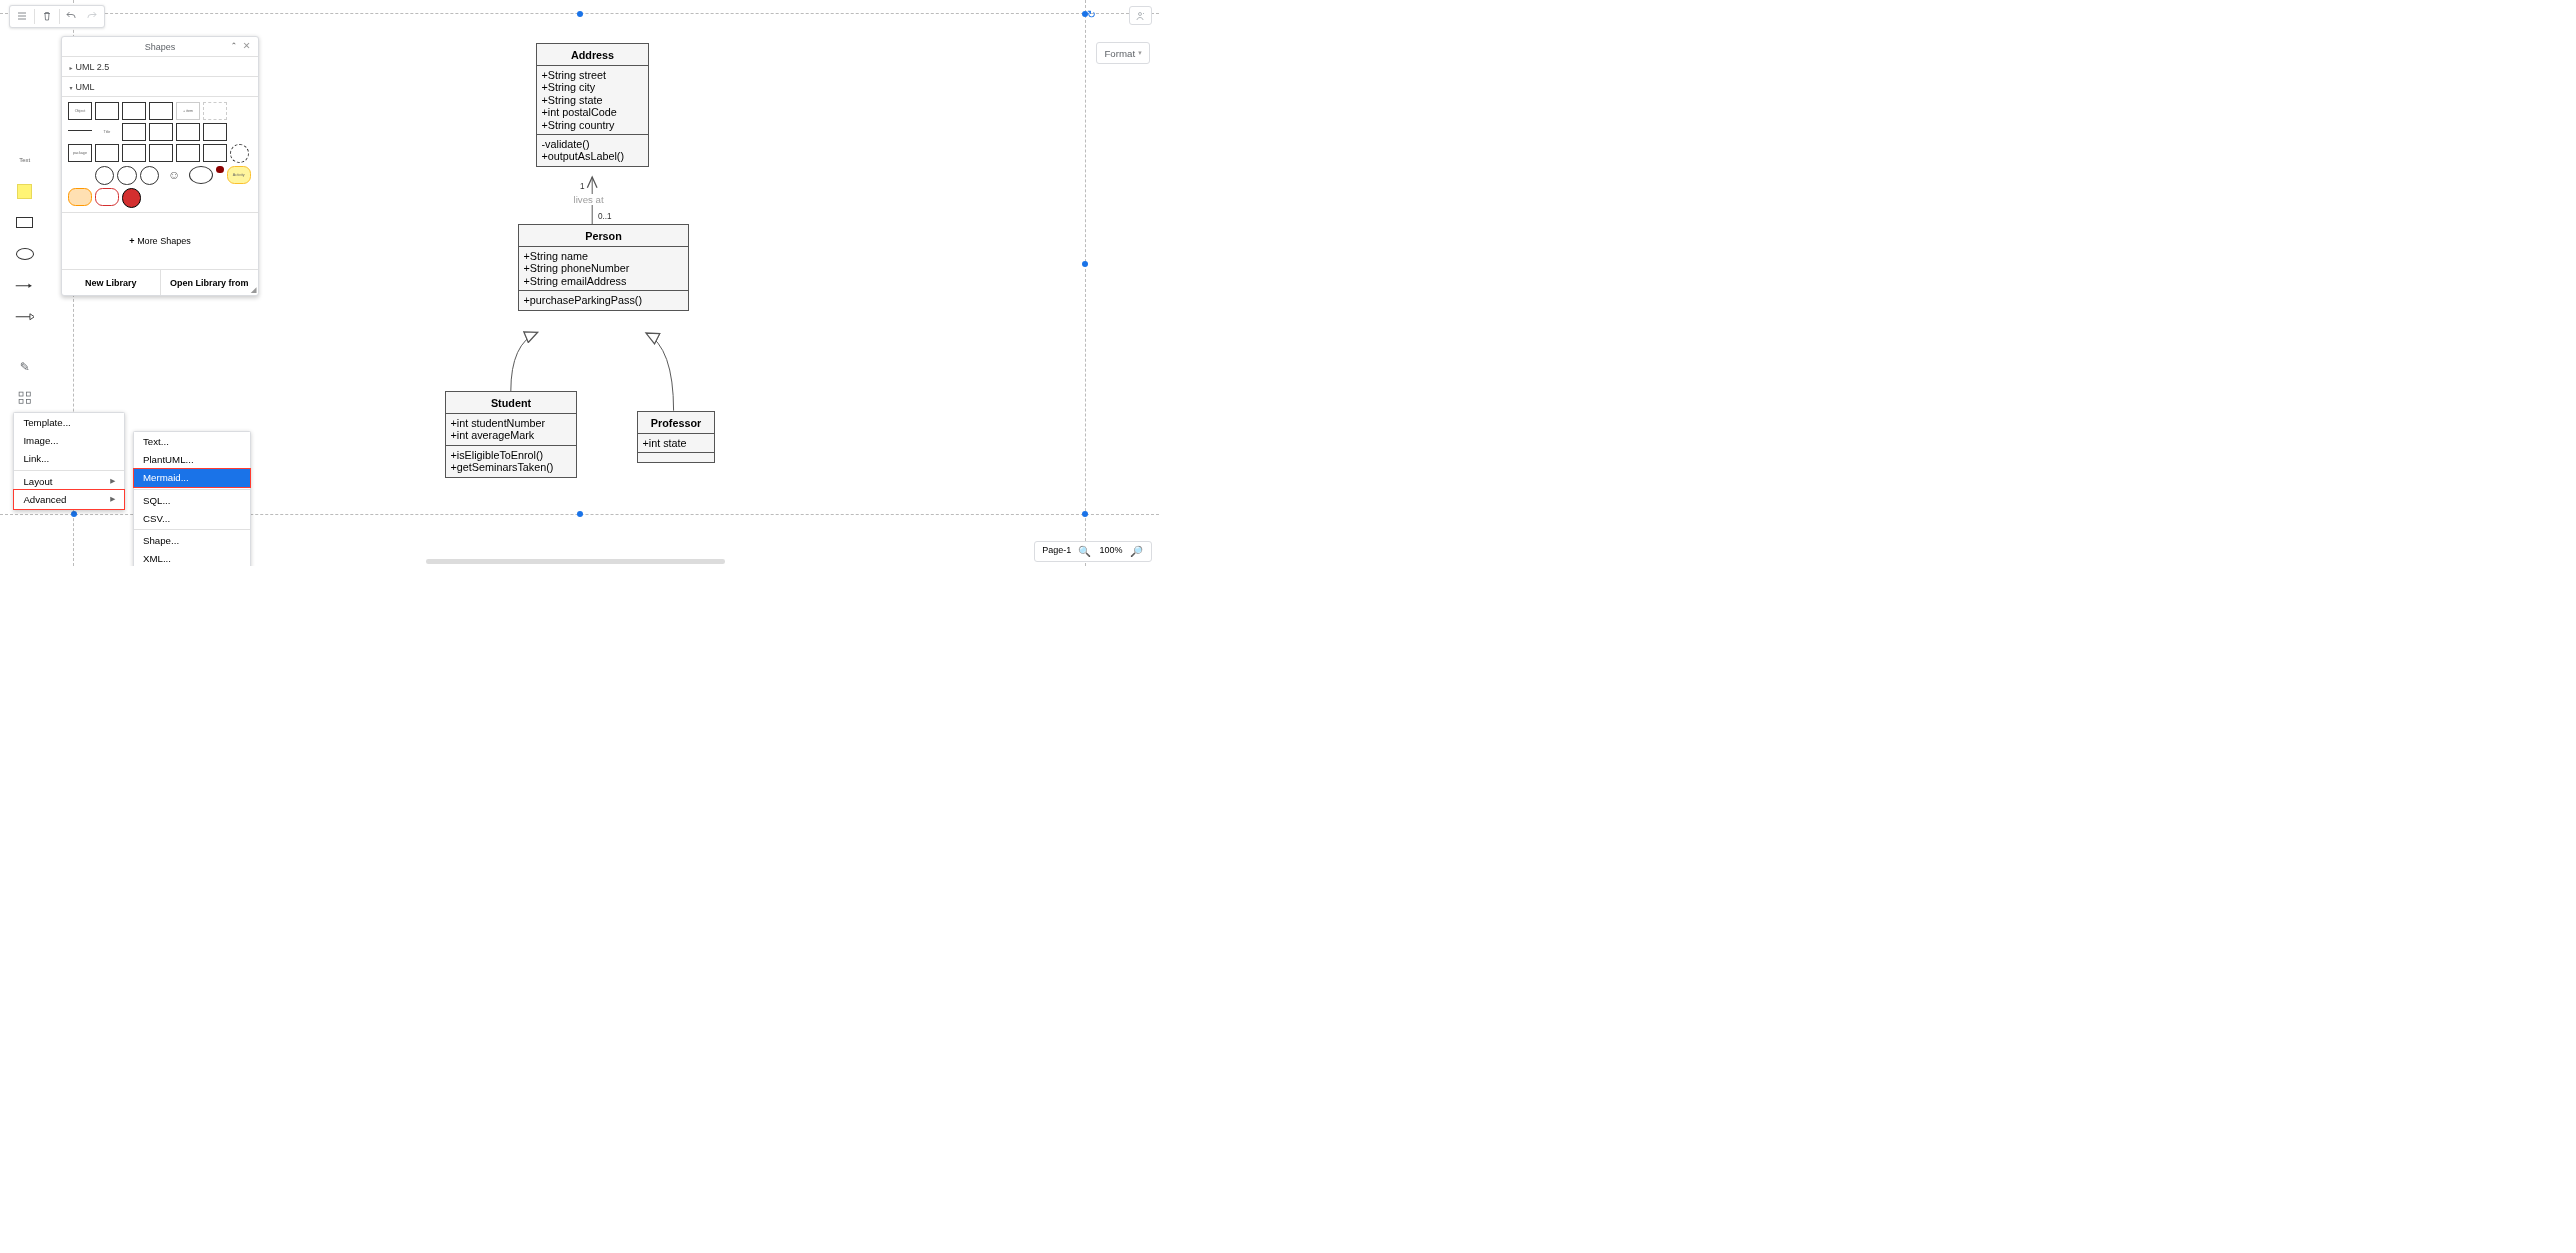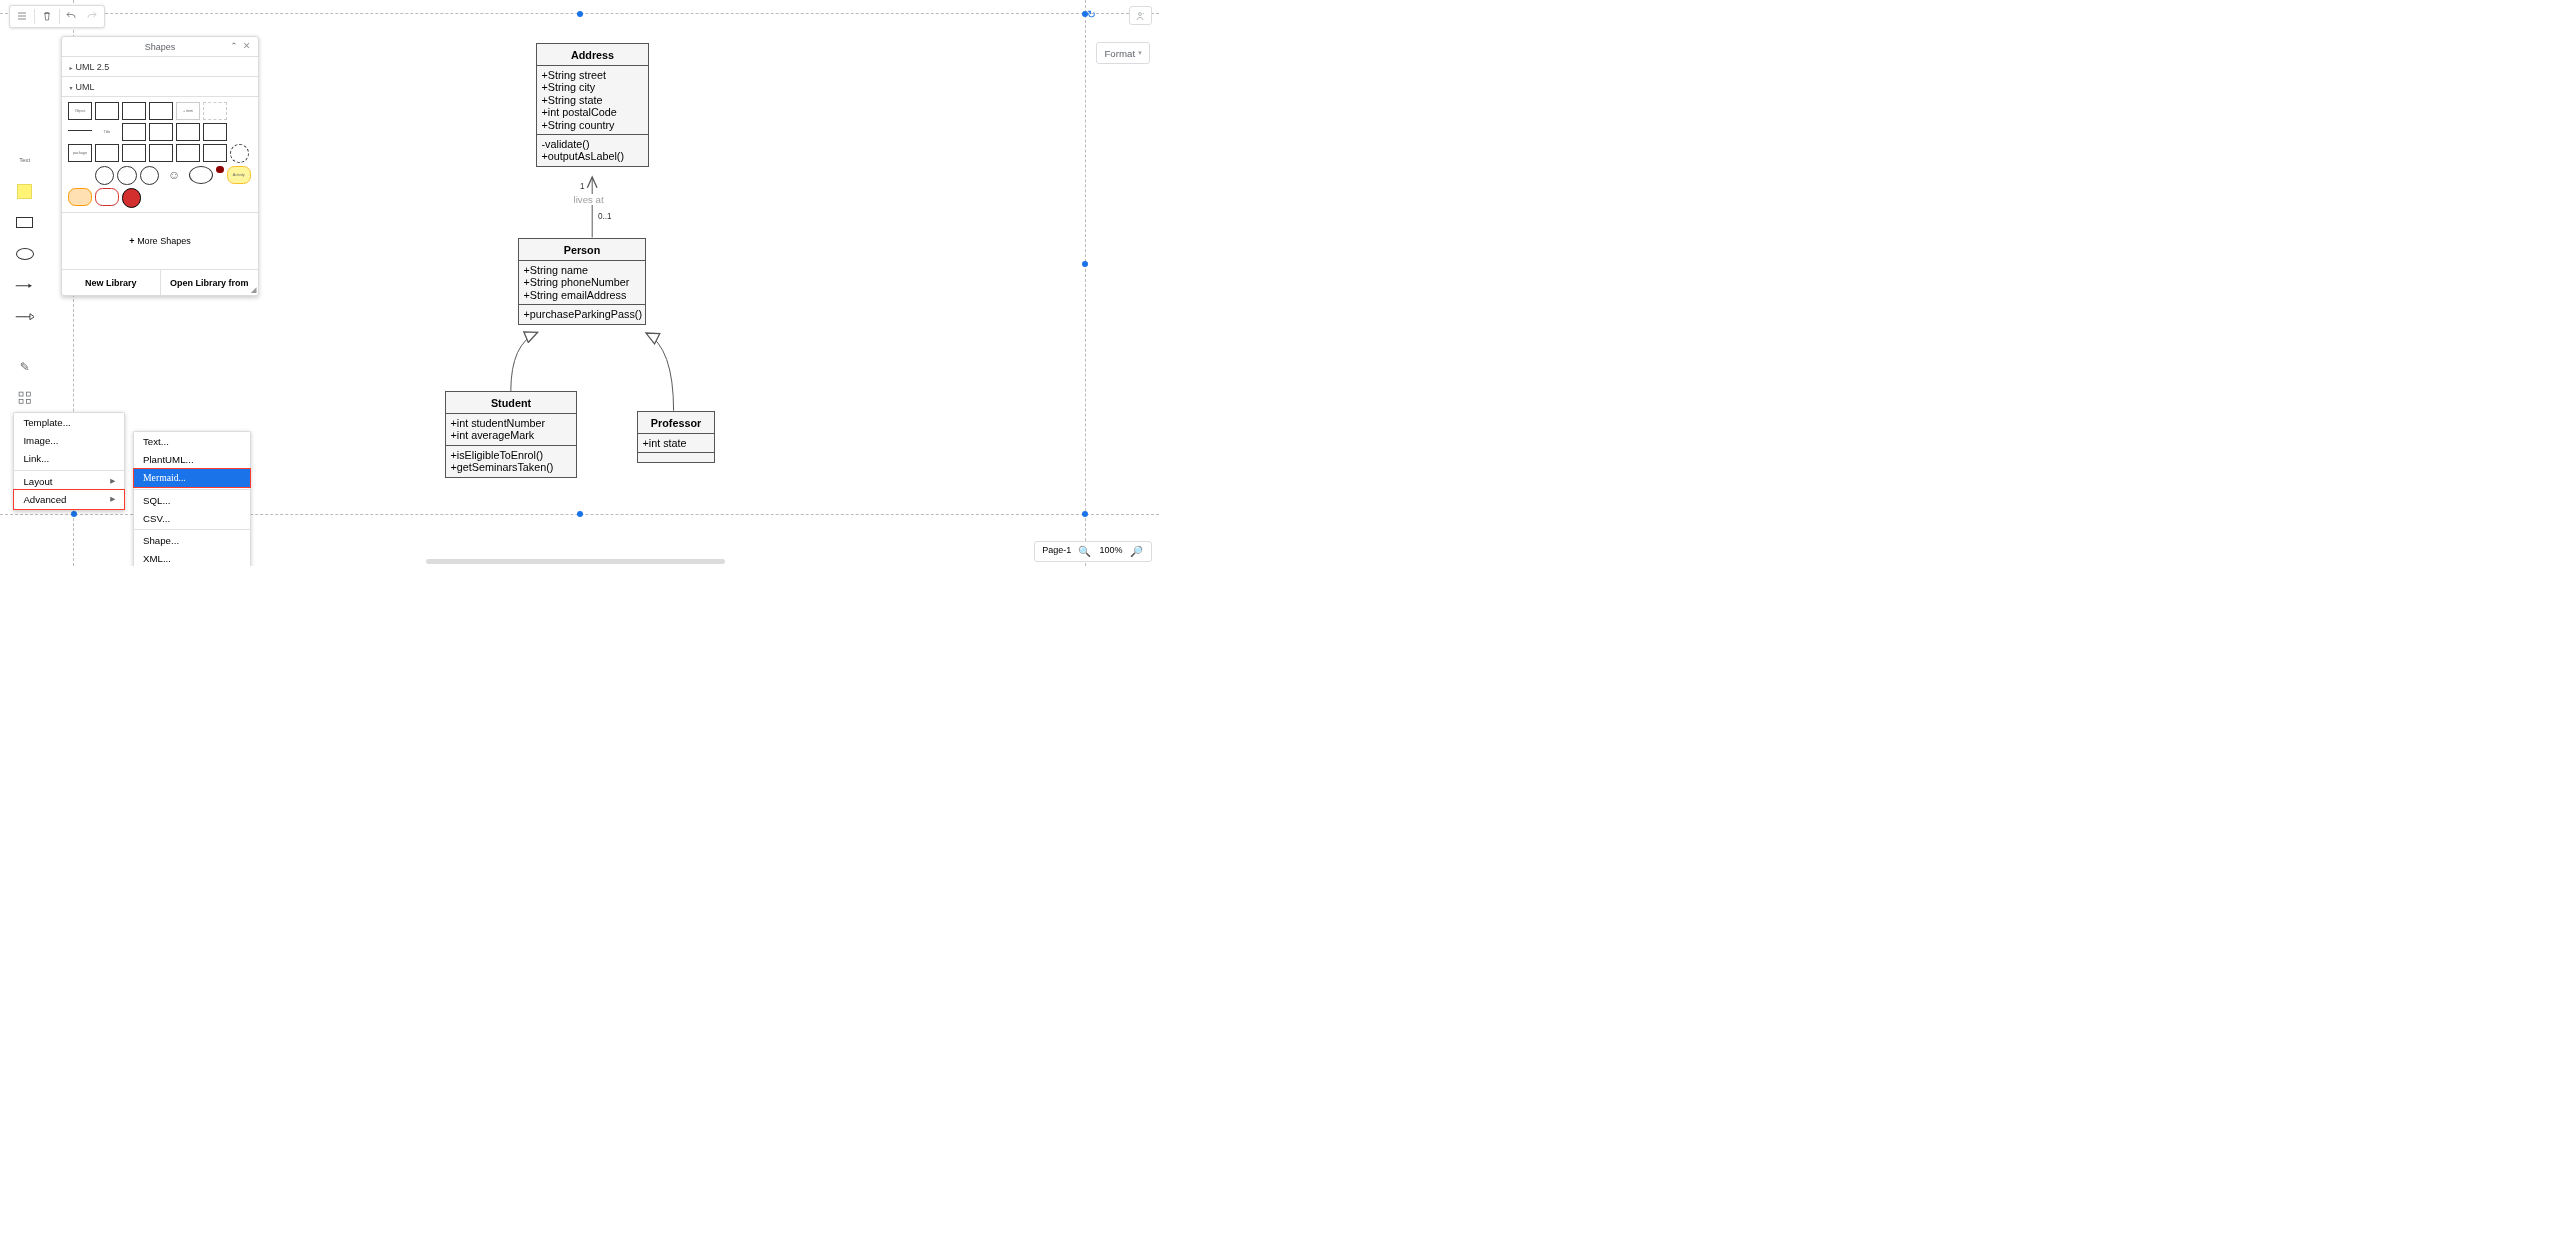--- a/index.html
+++ b/index.html
@@ -59,21 +59,21 @@
 
 .insert-menu { position:absolute; top:412px; left:13.4px; width:112px; background:#fff; border:0.7px solid #dadce0; border-radius:1.5px; box-shadow:0 1.5px 4.5px rgba(0,0,0,.2); z-index:40; font-size:9.7px; }
 .insert-menu .mi { padding:3.7px 9px; cursor:pointer; display:flex; justify-content:space-between; align-items:center; }
 .insert-menu .msep { height:0.7px; background:#e0e0e0; margin:1.5px 0; }
 .insert-menu .mi.advanced { outline:1.5px solid #ff3b30; outline-offset:-0.7px; }
 .insert-menu .sub-arrow { font-size:6.7px; color:#666; }
 
 
 .adv-menu { position:absolute; top:431px; left:133px; width:118px; background:#fff; border:0.7px solid #dadce0; border-radius:1.5px; box-shadow:0 1.5px 4.5px rgba(0,0,0,.2); z-index:41; font-size:9.7px; }
 .adv-menu .mi { padding:3.7px 9px; cursor:pointer; }
-.adv-menu .mi.hl { background:#1a73e8; color:#fff; outline:1.5px solid #ff3b30; outline-offset:-0.7px;font-family:Liberation Serif, serif; }
+.adv-menu .mi.hl { background:#1a73e8; color:#fff; outline:1.5px solid #ff3b30; outline-offset:-0.7px; }
 .adv-menu .msep { height:0.7px; background:#e0e0e0; margin:1.5px 0; }
 
 
 .page-line-h-top { position:absolute; top:12.7px; left:0; width:100%; border-top:0.7px dashed #bbb; z-index:2; }
 .page-line-h-bot { position:absolute; top:514px; left:0; width:100%; border-top:0.7px dashed #bbb; z-index:2; }
 .page-line-v-left { position:absolute; left:73px; top:0; height:100%; border-left:0.7px dashed #bbb; z-index:2; }
 .page-line-v-right { position:absolute; left:1085px; top:0; height:100%; border-left:0.7px dashed #bbb; z-index:2; }
 .handle { position:absolute; width:6px; height:6px; background:#1a73e8; border-radius:50%; z-index:3; }
 
 
@@ -289,21 +289,21 @@
     <div>+String state</div>
     <div>+int postalCode</div>
     <div>+String country</div>
   </div>
   <div class="sect">
     <div>-validate()</div>
     <div>+outputAsLabel()</div>
   </div>
 </div>
 
-<div class="uml" style="top:238px;left:518px;width:128px">
+<div class="uml" style="top:224px;left:518px;width:171px">
   <div class="title">Person</div>
   <div class="sect">
     <div>+String name</div>
     <div>+String phoneNumber</div>
     <div>+String emailAddress</div>
   </div>
   <div class="sect">
     <div>+purchaseParkingPass()</div>
   </div>
 </div>

